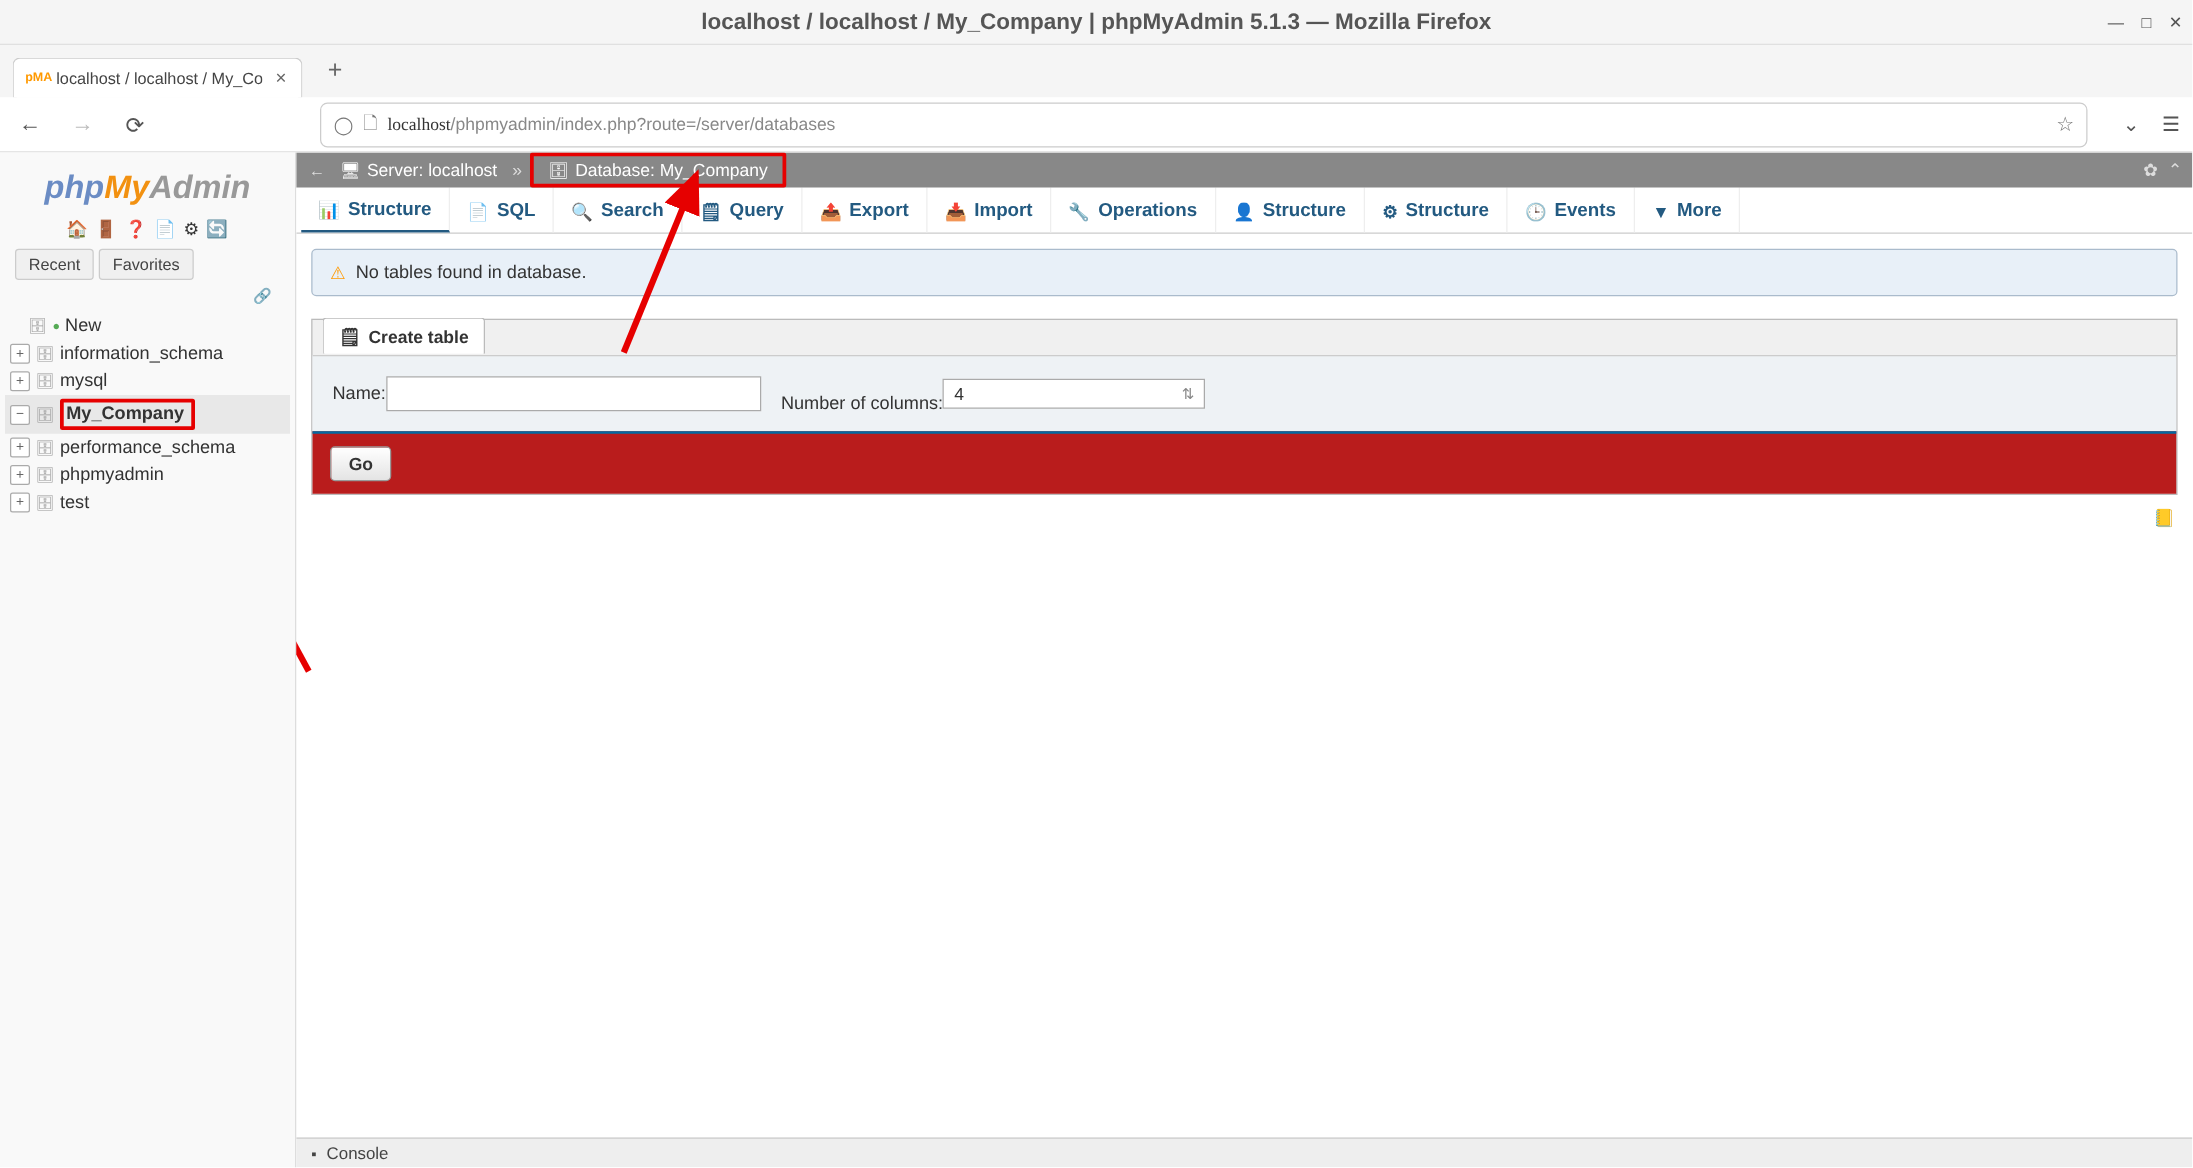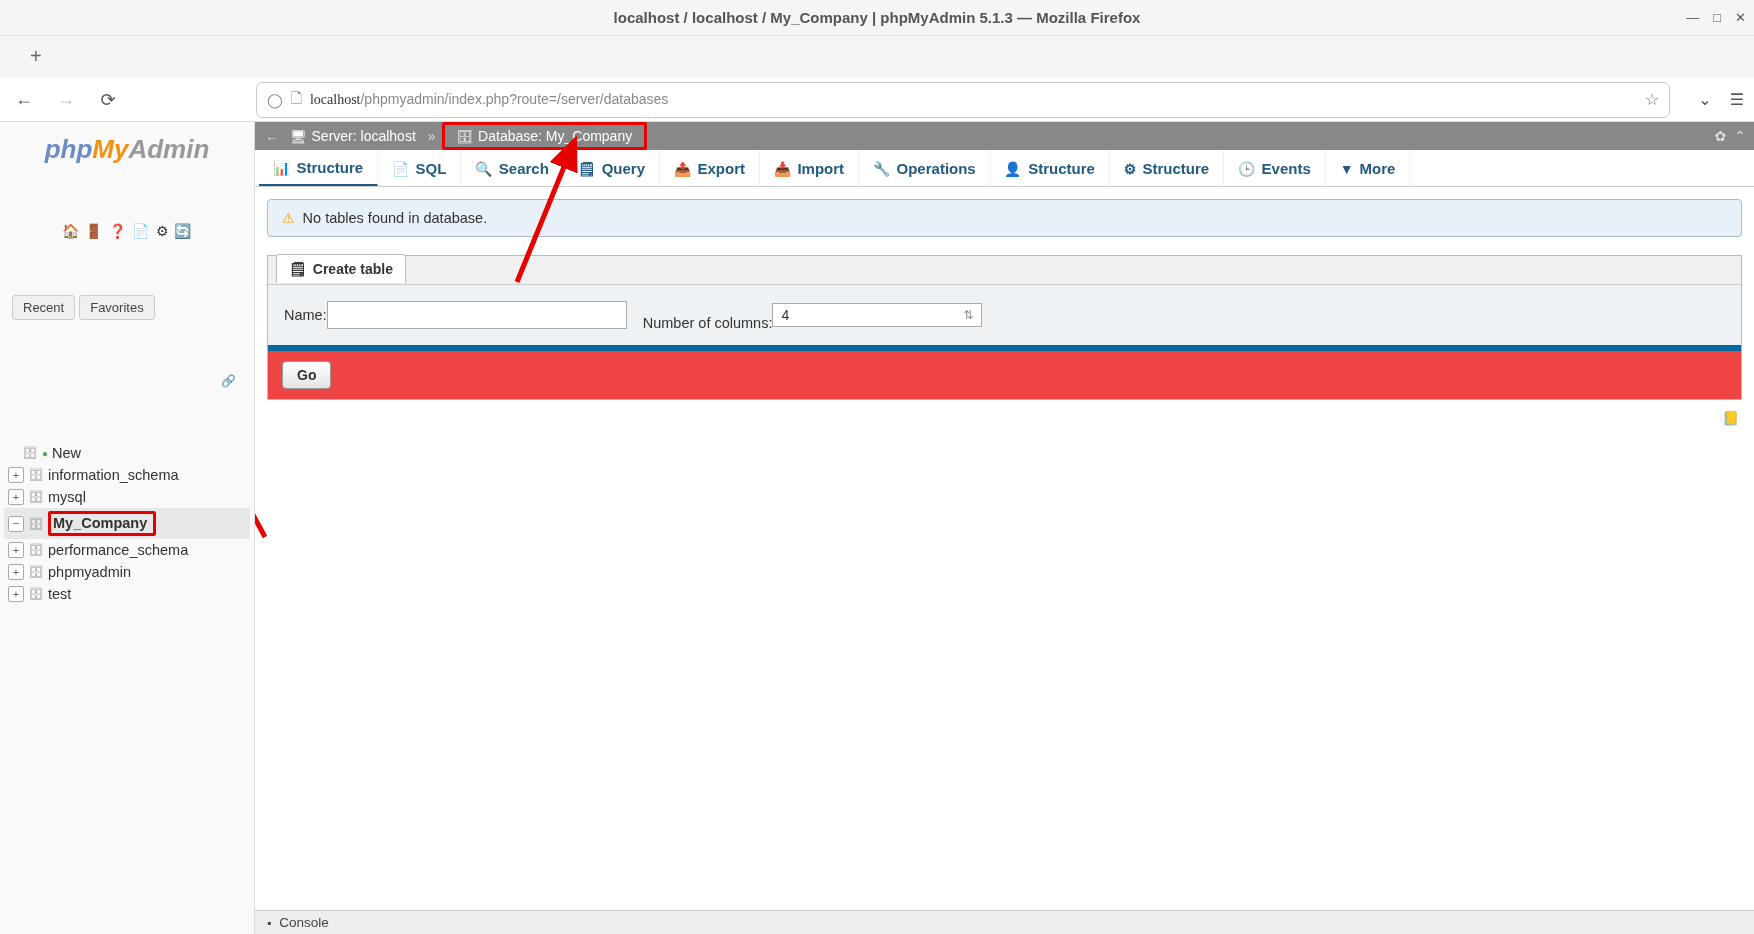--- a/index.html
+++ b/index.html
@@ -1,20 +1,20 @@
 <!DOCTYPE html>
 <html><head>
 <meta charset="utf-8">
 <style>
 * { box-sizing: border-box; margin: 0; padding: 0; font-family: sans-serif; }
 body { background: #fff; font-size: 14px; color: #333; overflow: hidden; }
 
 
 .window-titlebar { height: 36px; background: #f5f5f5; border-bottom: 1px solid #e0e0e0; display: flex; align-items: center; justify-content: center; position: relative; }
-.window-titlebar .title { font-weight: bold; color: #555; font-size: 15px; }
+.window-titlebar .title { font-weight: bold; color: #555; font-size: 18px; }
 .window-controls { position: absolute; right: 8px; display: flex; gap: 14px; }
 .window-controls span { cursor: pointer; color: #555; font-size: 13px; }
 
 
 .tab-bar { height: 42px; background: #f5f5f5; display: flex; align-items: flex-end; padding-left: 10px; }
 .browser-tab { background: #fff; border: 1px solid #ccc; border-bottom: none; border-radius: 6px 6px 0 0; padding: 7px 12px; display: flex; align-items: center; gap: 6px; font-size: 13px; color: #444; max-width: 245px; }
 .browser-tab .favicon { width: 16px; height: 16px; display: flex; align-items: center; justify-content: center; font-size: 10px; color: #f90; font-weight: bold; }
 .browser-tab .tab-title { white-space: nowrap; overflow: hidden; text-overflow: ellipsis; max-width: 185px; }
 .browser-tab .close { font-size: 15px; color: #666; cursor: pointer; margin-left: 4px; }
 .new-tab-btn { margin-left: 10px; font-size: 20px; color: #666; padding: 4px 10px; cursor: pointer; margin-bottom: 6px; }
@@ -29,21 +29,21 @@
 .url-text { flex: 1; color: #888; font-size: 14px; }
 .url-text .host { color: #333; font-family: Liberation Serif, serif; }
 .star-btn { color: #777; font-size: 16px; cursor: pointer; }
 .toolbar-icons { display: flex; gap: 18px; align-items: center; margin-left: 14px; }
 .toolbar-icons span { color: #555; cursor: pointer; font-size: 16px; }
 
 
 .main-wrap { display: flex; height: calc(100vh - 122px); }
 
 
-.sidebar { width: 255px; background: #f9f9f9; border-right: 1px solid #ddd; display: flex; flex-direction: column; padding-top: 6px; gap: 48px; }
+.sidebar { width: 237px; background: #f9f9f9; border-right: 1px solid #ddd; display: flex; flex-direction: column; padding-top: 6px; }
 .pma-logo { text-align: center; padding: 6px 0; }
 .pma-logo-text { font-family: Georgia, serif; font-size: 26px; font-style: italic; font-weight: bold; }
 .pma-logo-text .p1 { color: #6b8cc4; }
 .pma-logo-text .p2 { color: #f29111; }
 .pma-logo-text .p3 { color: #999; }
 .sidebar-icons { display: flex; justify-content: center; gap: 6px; padding: 4px 0 8px; }
 .sidebar-icons span { font-size: 14px; cursor: pointer; }
 .sub-tabs { display: flex; gap: 4px; padding: 0 12px 6px; }
 .sub-tabs button { background: #f0f0f0; border: 1px solid #ccc; border-radius: 3px; padding: 4px 10px; font-size: 13px; cursor: pointer; color: #444; }
 .link-icon-row { text-align: right; padding: 0 18px 6px; color: #888; font-size: 12px; }
@@ -85,21 +85,21 @@
 .panel { margin: 10px 12px; border: 1px solid #bbb; background: #f0f0f0; }
 .panel-header-tab { display: inline-flex; align-items: center; gap: 6px; background: #fff; border: 1px solid #bbb; border-bottom: none; border-radius: 3px 3px 0 0; padding: 6px 12px; margin: -1px 0 0 8px; font-weight: bold; color: #333; position: relative; top: -1px; }
 .panel-body { background: #eef2f5; padding: 14px 16px; border-top: 1px solid #ccc; }
 .form-row { display: flex; align-items: center; }
 .form-row label { font-size: 14.5px; color: #333; }
 .form-row input[type="text"] { border: 1px solid #aaa; background: #fff; padding: 5px 8px; font-size: 14px; width: 300px; }
 .form-row .num-cols-label { margin-left: 16px; margin-top: 16px; }
 .spinner { display: flex; align-items: center; border: 1px solid #aaa; background: #fff; width: 210px; padding: 3px 8px; justify-content: space-between; }
 .spinner .val { font-size: 14px; }
 .spinner .ctrl { color: #888; font-size: 12px; cursor: pointer; }
-.panel-footer { background: #ef4444; padding: 10px 14px; border-top: 6px solid #0369a1; }
+.panel-footer { background: #b91c1c; padding: 10px 14px; border-top: 2px solid #0369a1; }
 .go-btn { background: linear-gradient(#fff, #e4e4e4); border: 1px solid #999; border-radius: 4px; padding: 5px 14px; font-weight: bold; font-size: 14px; cursor: pointer; color: #333; }
 
 
 .bookmark-marker { text-align: right; padding-right: 14px; color: #f90; font-size: 14px; }
 
 
 .console-bar { position: absolute; bottom: 0; left: 0; right: 0; background: #eee; border-top: 1px solid #ccc; padding: 4px 12px; font-size: 13.5px; color: #444; display: flex; align-items: center; gap: 8px; }
 .console-bar .icon { font-size: 12px; }
 
 
@@ -111,20 +111,25 @@
 <div class="window-titlebar">
   <span class="title">localhost / localhost / My_Company | phpMyAdmin 5.1.3 — Mozilla Firefox</span>
   <div class="window-controls">
     <span>—</span>
     <span>□</span>
     <span>✕</span>
   </div>
 </div>
 
 <div class="tab-bar">
+  <div class="browser-tab">
+    <span class="favicon">pMA</span>
+    <span class="tab-title">localhost / localhost / My_Co</span>
+    <span class="close">×</span>
+  </div>
   <span class="new-tab-btn">+</span>
 </div>
 
 <div class="url-bar">
   <span class="nav-btn">←</span>
   <span class="nav-btn disabled">→</span>
   <span class="nav-btn">⟳</span>
   <div class="url-field-wrap">
     <span class="shield">◯</span>
     <span class="page-icon">🗋</span>

